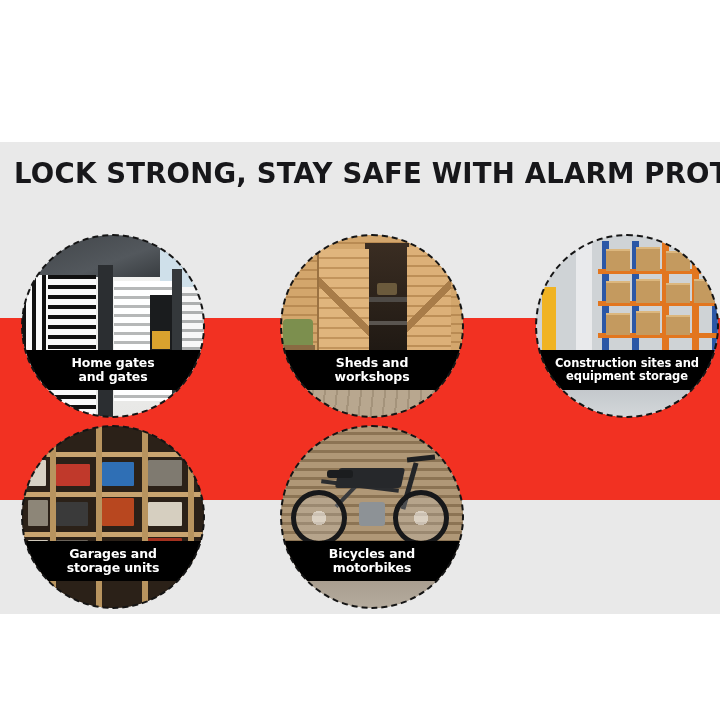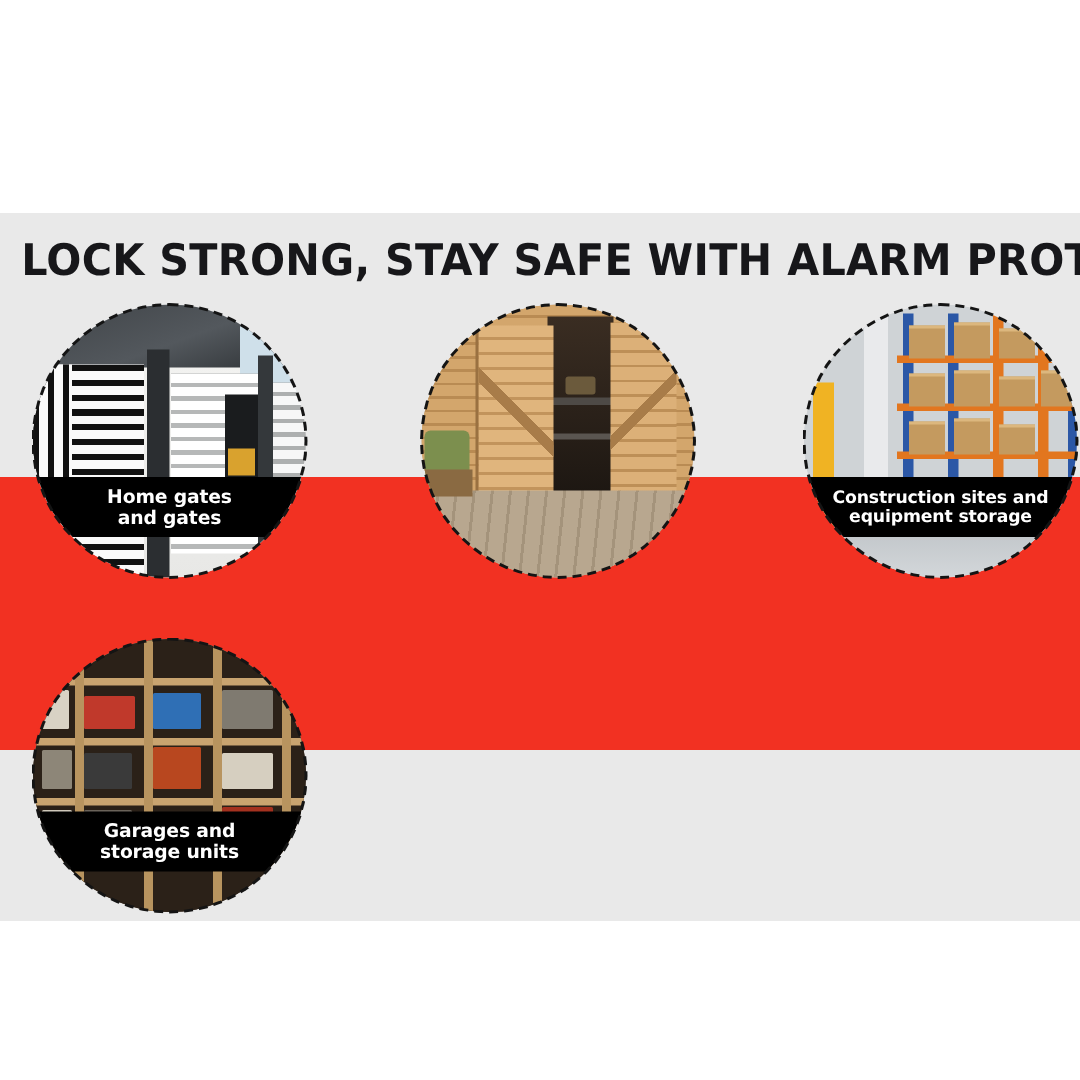--- a/index.html
+++ b/index.html
@@ -68,21 +68,21 @@
     top: 0;
     width: 720px;
     height: 720px;
   }
 
   .cell {
     position: absolute;
     width: 182px;
     height: 182px;
   }
-  .cell.r0 { top: 203px; }
+  .cell.r0 { top: 235px; }
   .cell.r1 { top: 426px; }
   .cell.c0 { left: 22px; }
   .cell.c1 { left: 281px; }
   .cell.c2 { left: 536px; }
 
   .circle {
     position: absolute;
     left: 0; top: 0;
     width: 182px;
     height: 182px;
@@ -404,20 +404,26 @@
           <div class="wall"></div>
           <div class="interior"></div>
           <div class="bench"></div>
             <div class="bench2"></div>
             <div class="tool"></div>
           <div class="door-l"></div>
             <div class="door-r"></div>
           <div class="deck"></div>
           <div class="plant"></div>
             <div class="planter"></div>
+        </div>
+        <div class="label-band two-line">
+          <div>
+            <div>Sheds and</div>
+            <div>workshops</div>
+          </div>
         </div>
       </div>
       <div class="dash-ring"></div>
     </div>
 
     <div class="cell r0 c2">
       <div class="circle">
         <div class="photo art-warehouse">
           <div class="floor"></div>
           <div class="column"></div>
@@ -482,16 +488,40 @@
         <div class="label-band two-line">
           <div>
             <div>Garages and</div>
             <div>storage units</div>
           </div>
         </div>
       </div>
       <div class="dash-ring"></div>
     </div>
 
+    <div class="cell r1 c1">
+      <div class="circle">
+        <div class="photo art-bike">
+          <div class="slats"></div>
+          <div class="ground"></div>
+          <div class="frame-a"></div>
+            <div class="frame-b"></div>
+          <div class="tank"></div>
+            <div class="seat"></div>
+          <div class="engine"></div>
+          <div class="fork"></div>
+            <div class="bars"></div>
+          <div class="wheel left"></div>
+            <div class="wheel right"></div>
+        </div>
+        <div class="label-band two-line">
+          <div>
+            <div>Bicycles and</div>
+            <div>motorbikes</div>
+          </div>
+        </div>
+      </div>
+      <div class="dash-ring"></div>
+    </div>
 
 
   </div>
 </div>
 
 </body></html>

